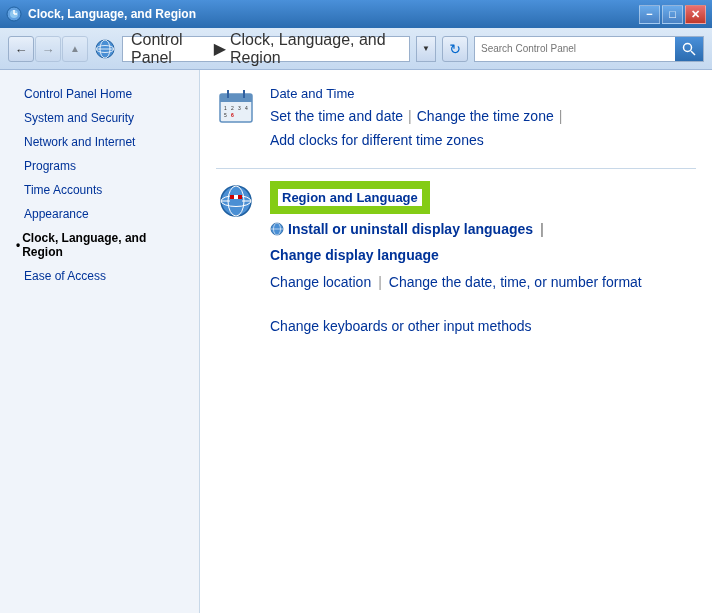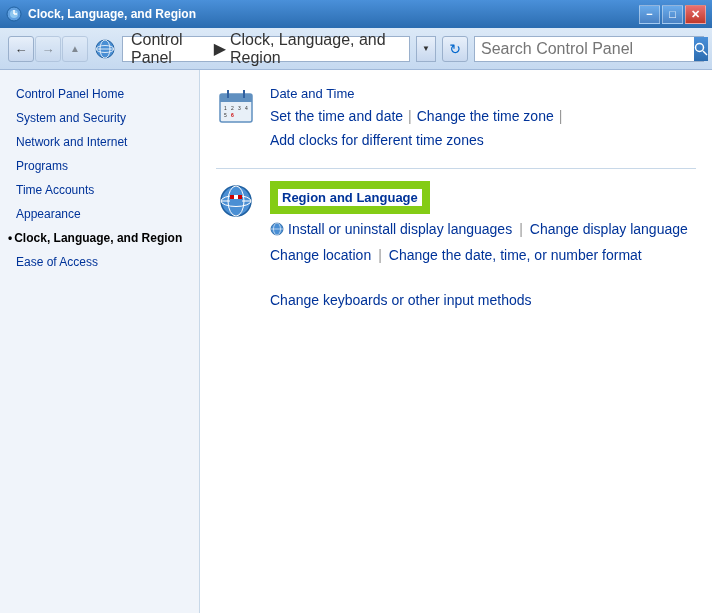--- a/index.html
+++ b/index.html
@@ -142,21 +142,21 @@
       align-items: center;
       background: white;
       border: 1px solid #9ab0cc;
       height: 26px;
       width: 230px;
     }
     .search-bar input {
       border: none;
       outline: none;
       padding: 8px 6px;
-      font-size: 16px;
+      font-size: 10px;
       color: #999;
       flex: 1;
       height: 100%;
     }
     .search-icon-btn {
       width: 28px;
       height: 100%;
       background: linear-gradient(to bottom, #4a90d9, #2b6cb0);
       display: flex;
       align-items: center;
@@ -170,21 +170,21 @@
     .main-layout {
       display: flex;
       height: calc(613px - 28px - 42px);
     }
 
     
     .sidebar {
       width: 200px;
       background: #f0f4fa;
       border-right: 1px solid #c8d8e8;
-      padding: 12px 0;
+      padding: 12px 8px;
       overflow-y: auto;
     }
     .sidebar-item {
       padding: 5px 16px;
       font-size: 12px;
       color: #003399;
       cursor: pointer;
       display: flex;
       align-items: center;
       gap: 6px;
@@ -408,21 +408,21 @@
           <rect x="12" y="12" width="4" height="4" fill="#cc0000"></rect>
           <rect x="16" y="12" width="4" height="4" fill="white"></rect>
           <rect x="20" y="12" width="4" height="4" fill="#cc0000"></rect>
           <rect x="12" y="16" width="12" height="4" fill="#4a8fd4"></rect>
         </svg>
       </div>
       <div class="category-content">
         <a class="category-title highlighted">Region and Language</a>
         <div class="category-links">
 
-          <div style="width:100%;display:flex;align-items:center;gap:4px;flex-wrap:wrap;">
+          <div style="width:100%;display:flex;align-items:center;gap:4px;flex-wrap:wrap;font-weight:bold;">
             <svg width="14" height="14" viewBox="0 0 14 14">
               <circle cx="7" cy="7" r="6" fill="#4a8fd4" stroke="#2060a0" stroke-width="0.8"></circle>
               <ellipse cx="7" cy="7" rx="3.5" ry="6" fill="none" stroke="white" stroke-width="0.6"></ellipse>
               <line x1="1" y1="7" x2="13" y2="7" stroke="white" stroke-width="0.6"></line>
             </svg>
             <a class="cat-link">Install or uninstall display languages</a>
             <span class="separator">|</span>
             <a class="cat-link">Change display language</a>
           </div>
 

